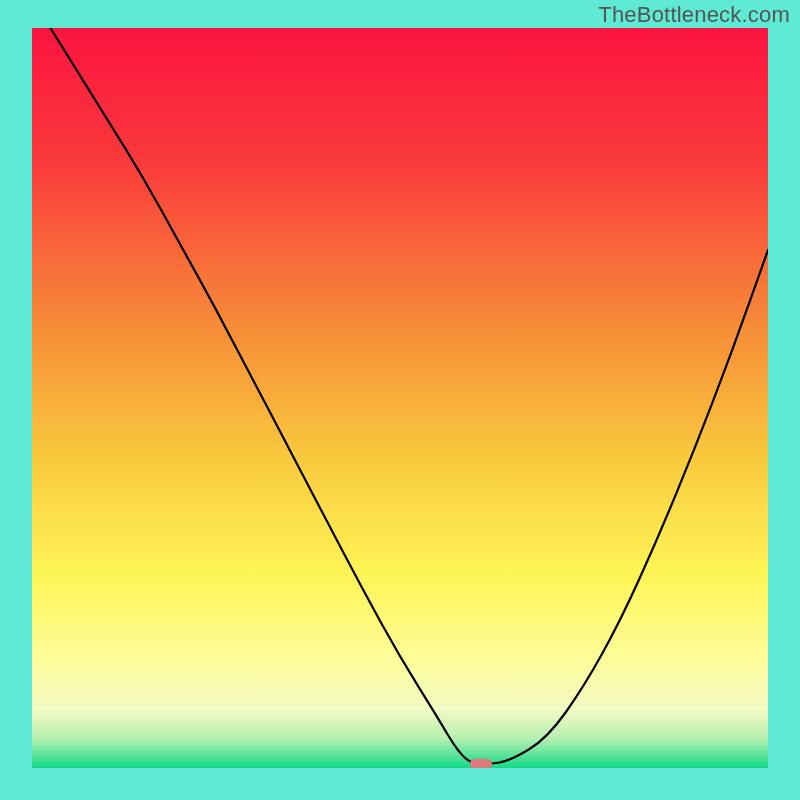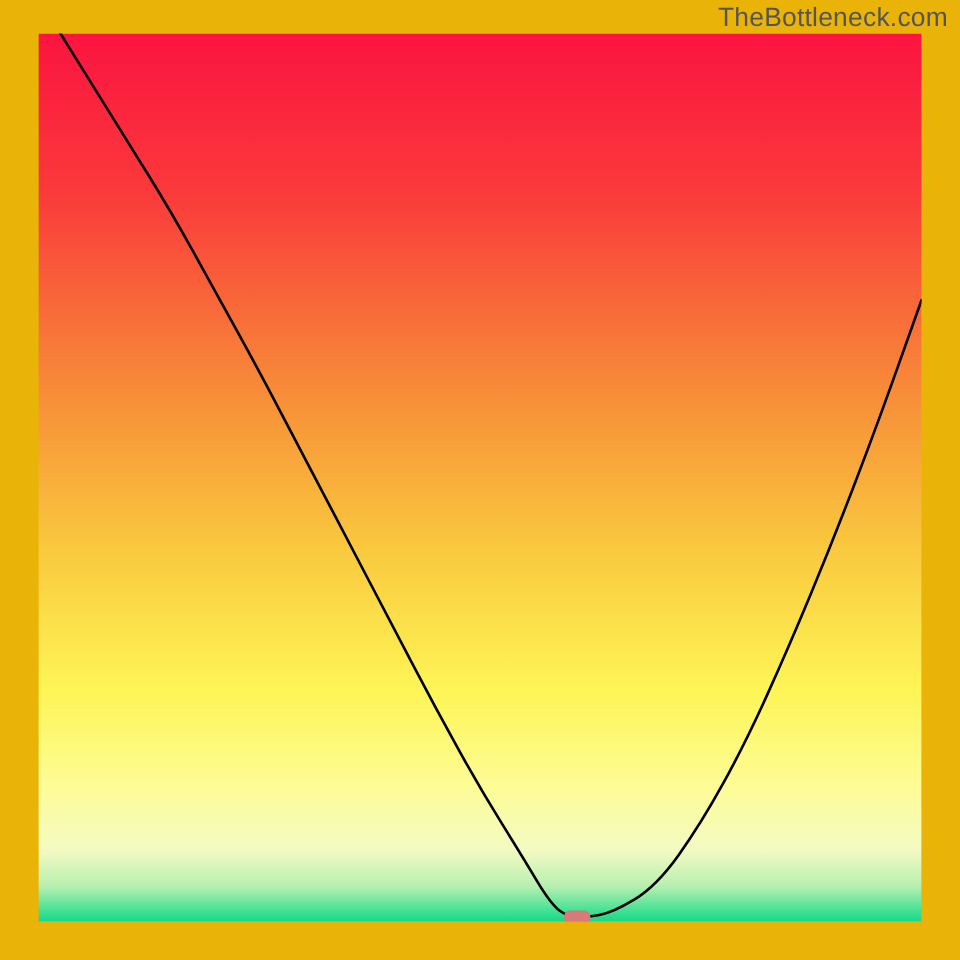--- a/index.html
+++ b/index.html
@@ -8,21 +8,21 @@
     width: 800px;
     height: 800px;
     background: #000;
     overflow: hidden;
     font-family: Arial, Helvetica, sans-serif;
   }
   .frame {
     position: relative;
     width: 800px;
     height: 800px;
-    background: #eab308;
+    background: #5eead4;
   }
   .watermark {
     position: absolute;
     top: 2px;
     right: 10px;
     color: #555;
     font-size: 22px;
     font-weight: 500;
     letter-spacing: 0.2px;
     z-index: 10;

